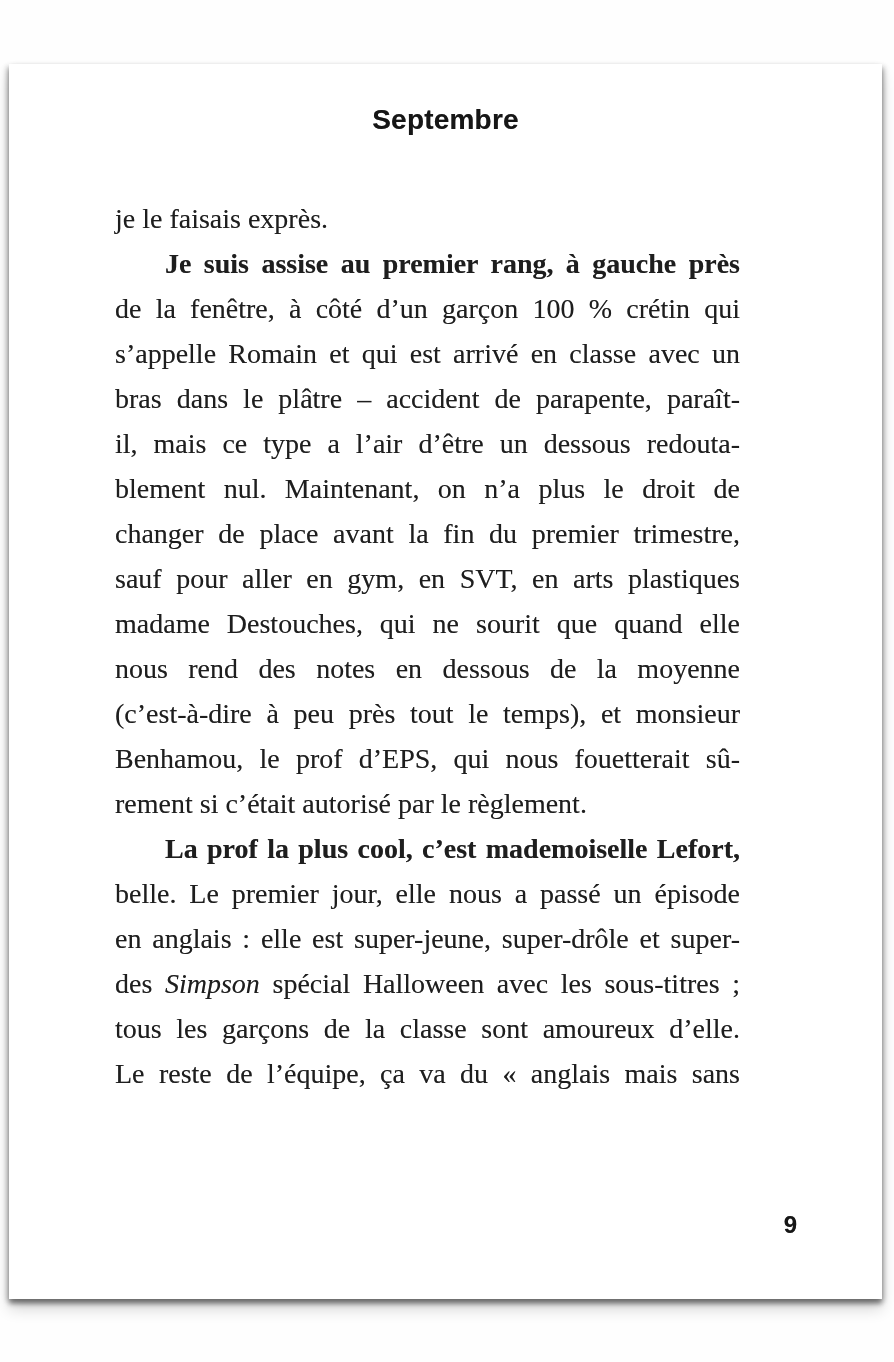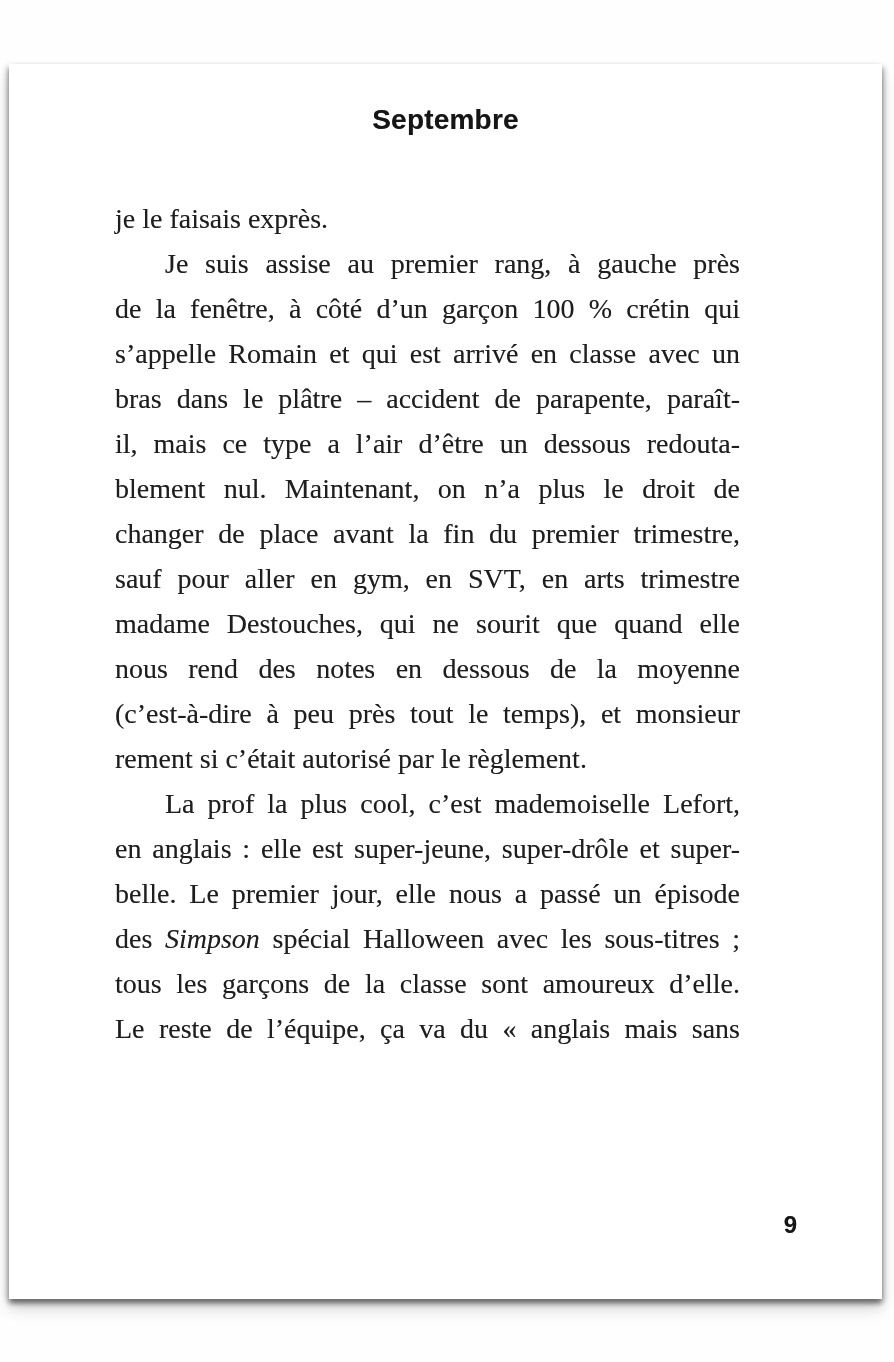--- a/index.html
+++ b/index.html
@@ -61,20 +61,21 @@
     height: 45px;
     white-space: normal;
     overflow: visible;
   }
   .line.no-stretch {
     text-align: left;
     text-align-last: left;
   }
   .line.indent {
     padding-left: 50px;
+    font-weight: bold;
   }
   .italic { font-style: italic; }
   .page-number {
     position: absolute;
     top: 1149px;
     right: 85px;
     font-family: "Liberation Sans", sans-serif;
     font-weight: bold;
     font-size: 24px;
     line-height: 1;
@@ -93,32 +94,33 @@
           <div class="line no-stretch"><span>je le faisais exprès.</span></div>
         </div>
         <div class="paragraph">
           <div class="line indent"><span>Je suis assise au premier rang, à gauche près</span></div>
           <div class="line"><span>de la fenêtre, à côté d’un garçon 100 % crétin qui</span></div>
           <div class="line"><span>s’appelle Romain et qui est arrivé en classe avec un</span></div>
           <div class="line"><span>bras dans le plâtre – accident de parapente, paraît-</span></div>
           <div class="line"><span>il, mais ce type a l’air d’être un dessous redouta-</span></div>
           <div class="line"><span>blement nul. Maintenant, on n’a plus le droit de</span></div>
           <div class="line"><span>changer de place avant la fin du premier trimestre,</span></div>
-          <div class="line"><span>sauf pour aller en gym, en SVT, en arts trimestre</span></div>
+          <div class="line"><span>sauf pour aller en gym, en SVT, en arts plastiques</span></div>
         </div>
         <div class="paragraph">
           <div class="line"><span>madame Destouches, qui ne sourit que quand elle</span></div>
           <div class="line"><span>nous rend des notes en dessous de la moyenne</span></div>
           <div class="line"><span>(c’est-à-dire à peu près tout le temps), et monsieur</span></div>
+          <div class="line"><span>Benhamou, le prof d’EPS, qui nous fouetterait sû-</span></div>
           <div class="line no-stretch"><span>rement si c’était autorisé par le règlement.</span></div>
         </div>
         <div class="paragraph">
           <div class="line indent"><span>La prof la plus cool, c’est mademoiselle Lefort,</span></div>
+          <div class="line"><span>belle. Le premier jour, elle nous a passé un épisode</span></div>
           <div class="line"><span>en anglais : elle est super-jeune, super-drôle et super-</span></div>
-          <div class="line"><span>belle. Le premier jour, elle nous a passé un épisode</span></div>
           <div class="line"><span>des </span><span class="italic">Simpson</span><span> spécial Halloween avec les sous-titres ;</span></div>
           <div class="line"><span>tous les garçons de la classe sont amoureux d’elle.</span></div>
           <div class="line"><span>Le reste de l’équipe, ça va du « anglais mais sans</span></div>
         </div>
       </div>
     <div class="page-number">9</div>
   </div>
 </div>
 
 </body></html>

